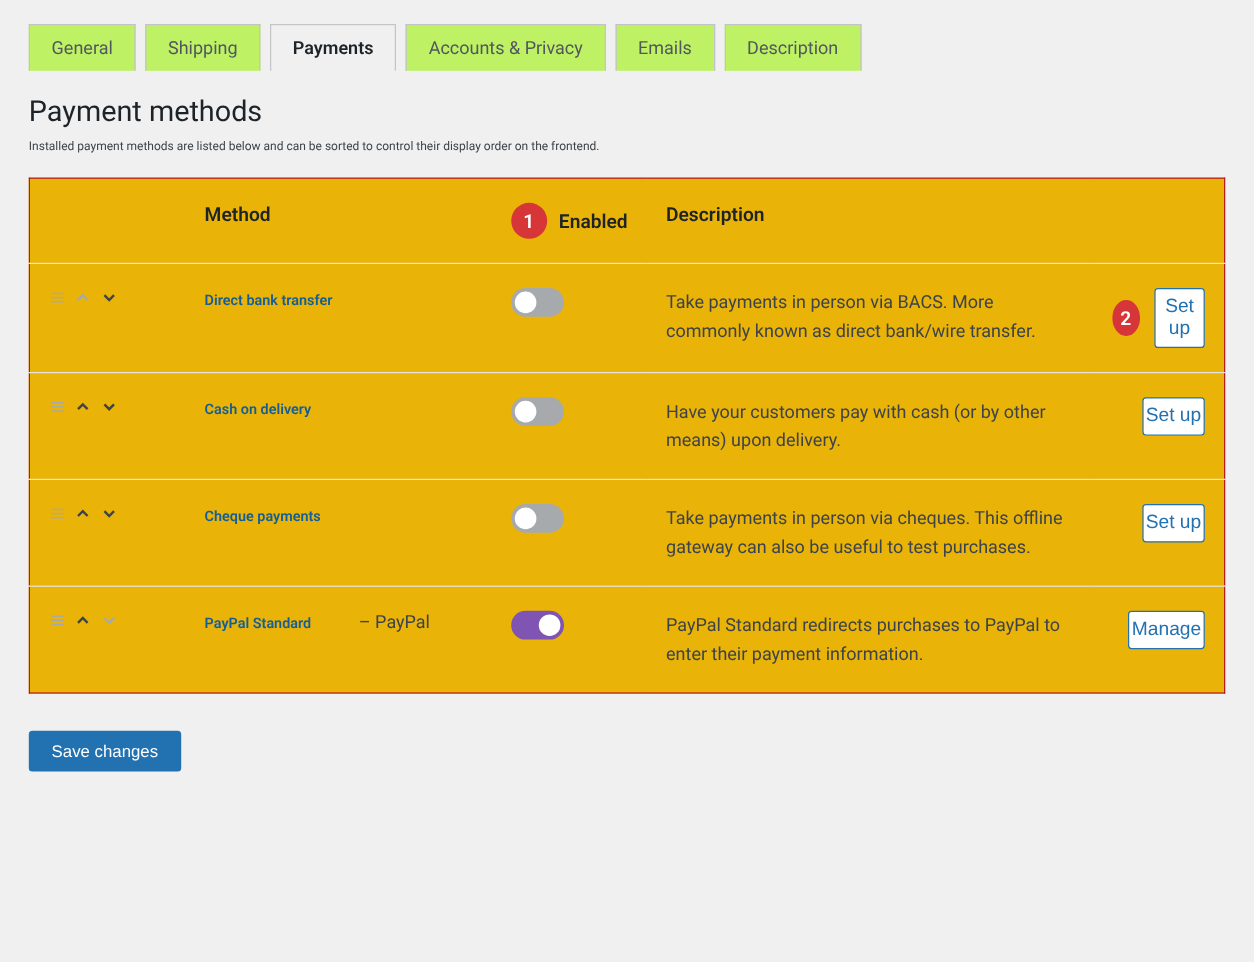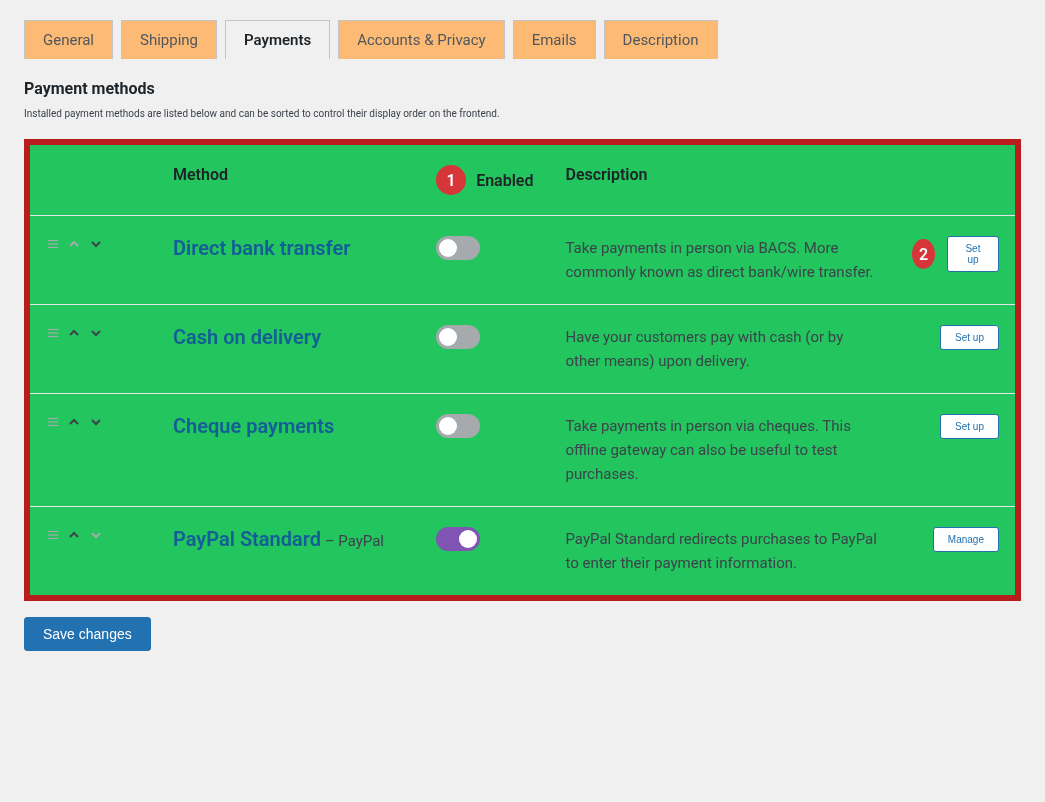--- a/index.html
+++ b/index.html
@@ -10,51 +10,51 @@
     font-size: 14px;
     padding: 0;
   }
   .wrap { padding: 0 24px 24px 24px; }
   .tabs {
     display: flex;
     gap: 8px;
     padding: 20px 24px 0 24px;
   }
   .tab {
-    background: #fdba74;
+    background: #bef264;
     border: 1px solid #c3c4c7;
     padding: 10px 18px;
     font-size: 15px;
     cursor: pointer;
     color: #50575e;
     border-bottom: none;
   }
   .tab.active {
     background: #f0f0f1;
     border-bottom-color: #f0f0f1;
     color: #1d2327;
     font-weight: 600;
     position: relative;
     text-align: right;
   }
   h2.section-title {
-    font-size: 16px;
-    font-weight: 700;
+    font-size: 24px;
+    font-weight: 400;
     color: #1d2327;
     margin: 20px 0 10px 0;
   }
   p.section-desc {
     color: #3c434a;
     font-size: 10px;
     margin-bottom: 20px;
   }
   table.methods {
     width: 100%;
-    background: #22c55e;
-    border: 6px solid #b91c1c;
+    background: #eab308;
+    border: 1px solid #b91c1c;
     border-collapse: collapse;
   }
   table.methods th, table.methods td {
     padding: 20px 16px;
     text-align: left;
     vertical-align: top;
     border-bottom: 1px solid #e5e5e5;
     font-size: 15px;
   }
   table.methods tr:last-child td { border-bottom: none; }
@@ -77,24 +77,24 @@
     display: inline-flex;
     align-items: center;
     cursor: move;
   }
   .chev-up, .chev-down { cursor: pointer; }
   .chev-up.enabled, .chev-down.enabled { color: #3c434a; }
   .method-name a {
     color: #135e96;
     font-weight: 600;
     text-decoration: none;
-    font-size: 20px;
+    font-size: 12px;
     margin-top: 11px;
   }
-  .method-name .suffix { color: #3c434a; font-weight: 400; }
+  .method-name .suffix { color: #3c434a; font-weight: 400; padding-left: 36px; }
   .toggle {
     width: 44px; height: 24px;
     background: #a7aaad;
     border-radius: 12px;
     position: relative;
     cursor: pointer;
     display: inline-block;
   }
   .toggle.on { background: #7f54b3; }
   .toggle .knob {
@@ -106,33 +106,33 @@
     transition: left .1s;
   }
   .toggle.on .knob { left: 23px; }
   .desc-cell { color: #3c434a; max-width: 320px; line-height: 1.6; }
   .btn {
     display: inline-block;
     border: 1px solid #2271b1;
     color: #2271b1;
     background: #fff;
     border-radius: 3px;
-    padding: 6px 14px;
-    font-size: 10px;
+    padding: 6px 2px;
+    font-size: 16px;
     cursor: pointer;
   }
   .btn-primary {
     background: #2271b1;
     color: #fff;
     border: 1px solid #2271b1;
     padding: 8px 18px;
     font-size: 14px;
     border-radius: 3px;
     cursor: pointer;
-    margin-top: 16px;
+    margin-top: 31px;
   }
   .annot {
     display: inline-flex;
     width: 30px; height: 30px;
     background: #d63638;
     color: #fff;
     border-radius: 50%;
     align-items: center;
     justify-content: center;
     font-weight: 600;

